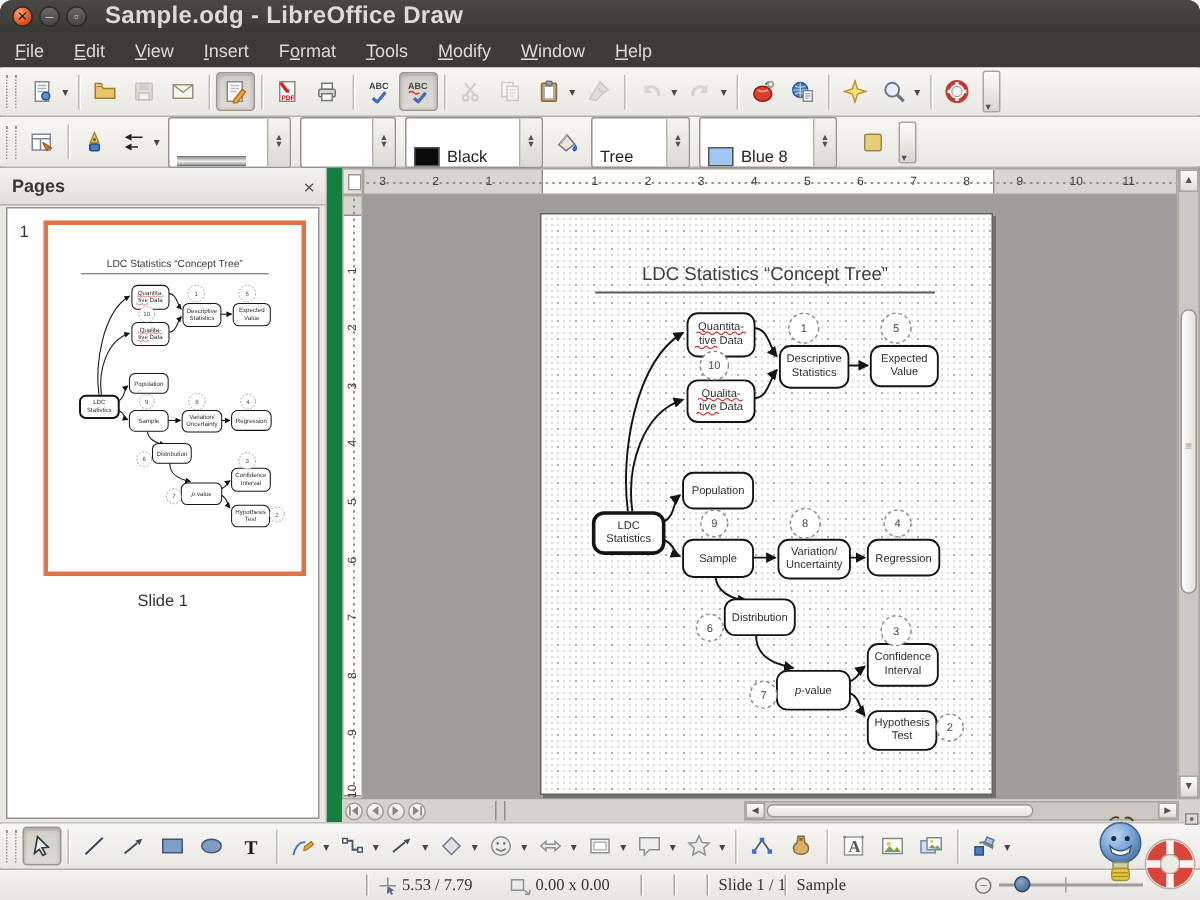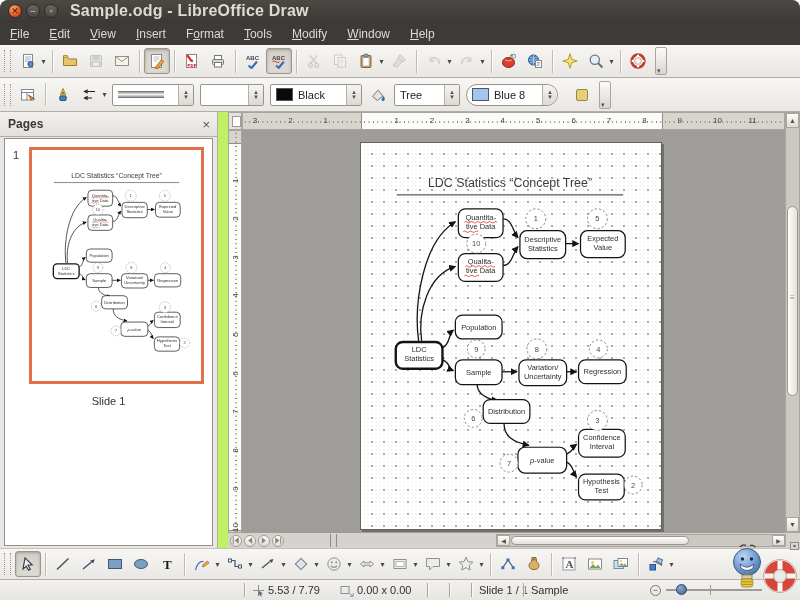--- a/index.html
+++ b/index.html
@@ -19,30 +19,30 @@
   .toolbar{position:absolute;left:0;width:800px;display:flex;align-items:center;background:linear-gradient(#f7f6f4,#e9e7e3);border-bottom:1px solid #b3afa8;box-sizing:border-box;padding:0 2px;}
   #toolbar1{top:45px;height:33px;}
   #toolbar2{top:78px;height:34px;}
   .tb-handle{width:5px;height:22px;border-left:1px dotted #9a968f;border-right:1px dotted #9a968f;margin:0 4px 0 2px;}
   .tb-sep{width:1px;height:23px;background:#c0bcb4;box-shadow:1px 0 0 rgba(255,255,255,.8);margin:0 4px;}
   .tbtn{display:flex;align-items:center;justify-content:center;width:26px;height:26px;border:1px solid transparent;border-radius:3px;box-sizing:border-box;flex:none;}
   .tbtn svg{display:block;}
   .tbtn.pressed{background:linear-gradient(#d3d0ca,#dedbd5);border-color:#9c968c;box-shadow:inset 0 1px 3px rgba(0,0,0,.25);}
   .tbtn.disabled{opacity:.35;filter:grayscale(80%);}
   .tb-dd{width:9px;font-size:8px;color:#4a4741;text-align:center;flex:none;margin-left:-2px;}
-  .tb-combo{height:22px;background:#fff;border:1px solid #99948a;border-radius:2px;display:flex;align-items:center;font-size:11px;color:#222;margin:0 3px;box-sizing:border-box;overflow:hidden;flex:none;}
+  .tb-combo{height:34px;background:#fff;border:1px solid #99948a;border-radius:2px;display:flex;align-items:flex-end;font-size:11px;color:#222;margin:0 3px;box-sizing:border-box;overflow:hidden;flex:none;}
   .tb-combo .val{padding-left:5px;white-space:nowrap;}
   .tb-combo .spin{margin-left:auto;width:14px;height:100%;border-left:1px solid #b5b1a9;background:linear-gradient(#f5f4f2,#dcd9d3);display:flex;flex-direction:column;align-items:center;justify-content:center;color:#55524c;font-size:6px;line-height:5px;flex:none;}
   .tb-swatch{width:15px;height:11px;border:1px solid #555;margin-left:5px;flex:none;}
   .line-preview{width:46px;height:5px;margin-left:5px;background:linear-gradient(#9a9a9a,#efefef 50%,#9a9a9a);border-top:1px solid #777;border-bottom:1px solid #777;flex:none;}
   .tb-overflow{width:10px;height:26px;background:linear-gradient(#fbfbfa,#d9d6d0);border:1px solid #a9a49c;border-radius:2px;margin-left:4px;position:relative;flex:none;}
   .tb-overflow:after{content:"▾";position:absolute;bottom:-1px;left:1px;font-size:7px;color:#55524c;}
   .tb-gap{width:8px;flex:none;}
   
-  .main{position:absolute;left:0;top:112px;width:800px;height:436px;background:#bef264;}
+  .main{position:absolute;left:0;top:112px;width:800px;height:436px;background:#15803d;}
   
   .pages-panel{position:absolute;left:0;top:0;width:218px;height:436px;background:#e9e7e3;border-right:1px solid #b3afa8;box-sizing:border-box;}
   .panel-header{height:24px;background:linear-gradient(#f2f1ef,#e2e0db);border-bottom:1px solid #b3afa8;display:flex;align-items:center;font-size:12px;font-weight:bold;color:#3a3832;}
   .panel-header .ttl{margin-left:8px;}
   .panel-close{margin-left:auto;margin-right:7px;font-size:13px;color:#555;font-weight:normal;}
   .panel-body{position:absolute;left:4px;right:4px;top:26px;bottom:2px;background:#fff;border:1px solid #96918a;box-sizing:border-box;}
   .page-num{position:absolute;left:8px;top:10px;font-size:11px;color:#333;}
   .thumb{position:absolute;left:24px;top:8px;width:175px;height:237px;border:3px solid #e2714a;background:#fff;box-sizing:border-box;}
   .thumb svg{display:block;margin:4px auto 0;}
   .slide-caption{position:absolute;left:0;top:256px;width:100%;text-align:center;font-size:11px;color:#333;}
@@ -74,21 +74,21 @@
   .tabs{display:flex;margin-left:6px;height:15px;}
   .tab{height:15px;display:flex;align-items:center;padding:0 12px;font-size:10px;color:#3a3832;background:linear-gradient(#eceae6,#d4d1cb);clip-path:polygon(7px 0,calc(100% - 7px) 0,100% 100%,0 100%);margin-left:-5px;}
   .tab.active{background:#fdfdfc;font-weight:bold;z-index:2;}
   .h-splitter{width:5px;height:13px;margin-left:46px;border-left:1px solid #918c84;border-right:1px solid #918c84;flex:none;}
   .h-scroll{position:absolute;left:268px;top:1px;width:290px;height:13px;background:#cbc7c1;border:1px solid #aaa59d;box-sizing:border-box;}
   .h-btn{position:absolute;top:0;width:13px;height:11px;background:linear-gradient(#fdfdfc,#dedbd5);border:1px solid #a9a49c;box-sizing:border-box;font-size:6px;color:#55524c;text-align:center;line-height:10px;}
   .h-thumb{position:absolute;left:14px;top:1px;width:178px;height:9px;background:linear-gradient(#fdfdfc,#e4e1db);border:1px solid #9c978e;border-radius:5px;box-sizing:border-box;}
   
   .drawbar{position:absolute;left:0;top:548px;width:800px;height:32px;background:linear-gradient(#f7f6f4,#e9e7e3);border-top:1px solid #c6c2bb;border-bottom:1px solid #b3afa8;box-sizing:border-box;display:flex;align-items:center;padding:0 2px;}
   
-  .statusbar{position:absolute;left:0;top:580px;width:800px;height:20px;background:linear-gradient(#f2f1ef,#e7e5e1);font-size:11px;color:#33312c;}
+  .statusbar{position:absolute;left:0;top:580px;width:800px;height:20px;background:linear-gradient(#f2f1ef,#e7e5e1);font-size:11px;color:#33312c;font-family:Liberation Serif, serif;}
   .statusbar .abs{position:absolute;top:0;height:20px;display:flex;align-items:center;}
   .ssep{position:absolute;top:3px;width:1px;height:14px;background:#aaa69e;box-shadow:1px 0 0 rgba(255,255,255,.7);}
   .zoom-minus{width:11px;height:11px;border-radius:50%;border:1px solid #7d786f;box-sizing:border-box;color:#55524c;font-size:9px;line-height:8px;text-align:center;}
   .zoom-track{position:absolute;left:666px;top:9px;width:96px;height:2px;background:#a19c93;}
   .zoom-tick{position:absolute;left:710px;top:5px;width:1px;height:10px;background:#a19c93;}
   .zoom-handle{position:absolute;left:676px;top:4px;width:11px;height:11px;border-radius:50%;background:radial-gradient(circle at 35% 30%,#8fa7c8,#3f5f8e);border:1px solid #2c4468;box-sizing:border-box;}
   .assistant{position:absolute;right:0;bottom:0;width:72px;height:60px;z-index:60;}
 </style>
 </head>
 <body>
@@ -310,21 +310,21 @@
         <svg width="16" height="16" viewBox="0 0 16 16">
           <path d="M2.5 9.5L8 3l5 6-5.5 4.5z" fill="#e7e3da" stroke="#777"></path>
           <path d="M8 3L3.5 9" stroke="#aaa" fill="none"></path>
           <path d="M13.6 9.5q1.6 2.8.2 3.9-1.3 1-2-.9z" fill="#3b6fd4" stroke="#23479c" stroke-width=".6"></path>
         </svg>
       </div>
       <div class="tb-combo" style="width: 66px;">
         <span class="val">Tree</span>
         <span class="spin">▲<br>▼</span>
       </div>
-      <div class="tb-combo" style="width: 92px; border-radius: 11px;">
+      <div class="tb-combo" style="width: 92px;">
         <div class="tb-swatch" style="background:#9fc7f2"></div>
         <span class="val">Blue 8</span>
         <span class="spin">▲<br>▼</span>
       </div>
       <div class="tb-gap"></div>
       <div class="tbtn">
         <svg width="16" height="16" viewBox="0 0 16 16">
           <rect x="2.5" y="2.5" width="11" height="11" rx="1.5" fill="#e5cf7a" stroke="#998a3f"></rect>
         </svg>
       </div>

